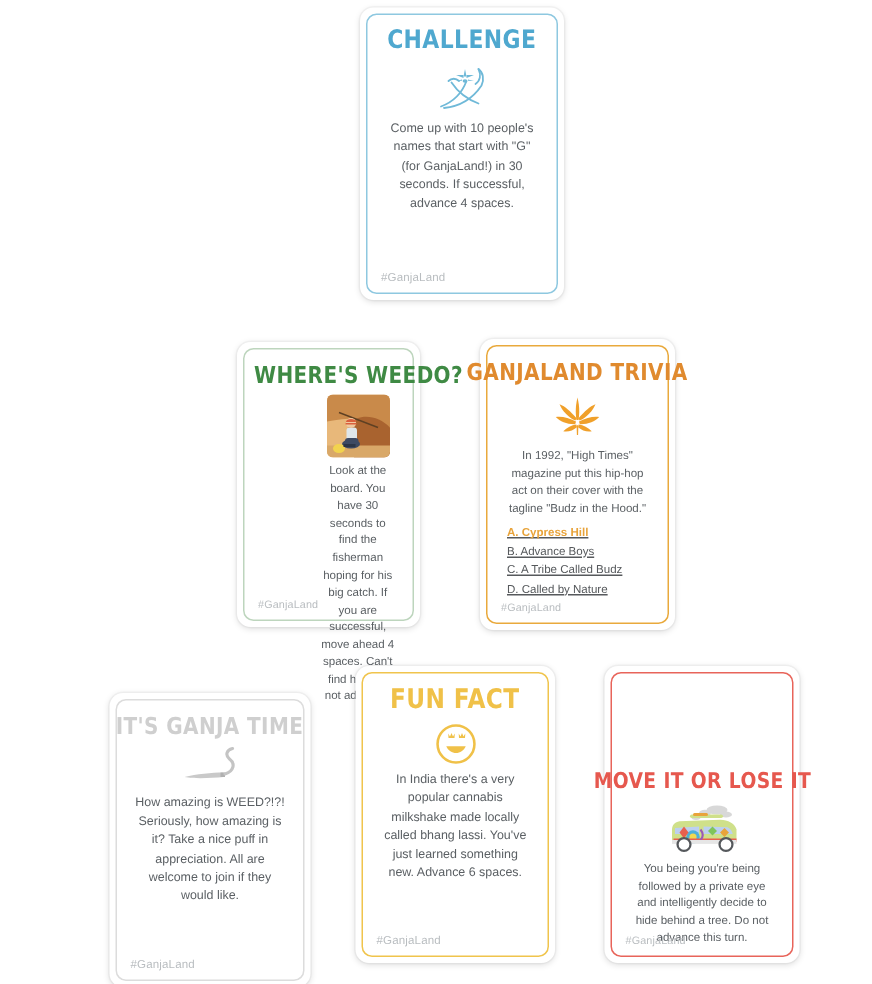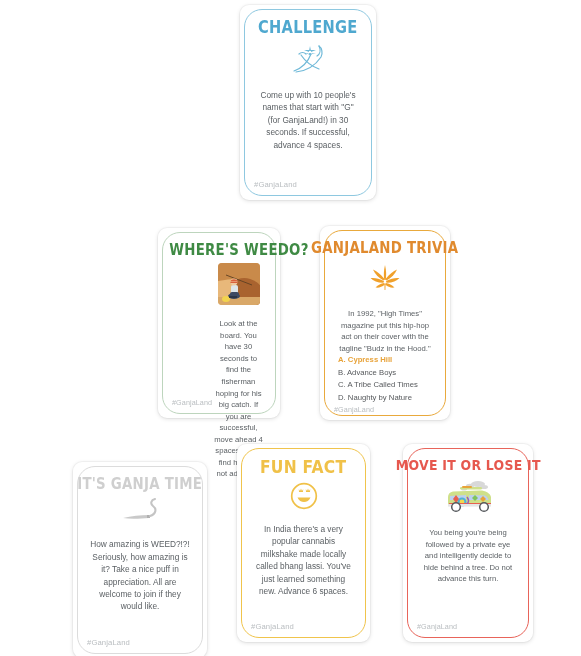--- a/index.html
+++ b/index.html
@@ -25,21 +25,21 @@
     border-radius: 9px;
     box-shadow: 0 1px 4px rgba(0,0,0,0.13), 0 0 0 1px rgba(0,0,0,0.03);
     box-sizing: border-box;
     padding: 4px;
   }
 
   .card-inner {
     position: relative;
     width: 100%;
     height: 100%;
-    border-radius: 18px;
+    border-radius: 7px;
     border: 1.3px solid #cccccc;
     box-sizing: border-box;
     display: flex;
     flex-direction: column;
     align-items: center;
     padding: 9px 8px 6px 8px;
   }
 
   .card-title {
     font-family: "DejaVu Sans", sans-serif;
@@ -57,33 +57,34 @@
     display: flex;
     align-items: center;
     justify-content: center;
   }
 
   .card-body {
     font-family: "Liberation Sans", sans-serif;
     color: #5a5f63;
     text-align: center;
     line-height: 1.5;
-    margin-top: 10px;
+    margin-top: 0;
     padding: 0 4px;
   }
 
   .card-answers {
     width: 100%;
     padding-left: 5px;
     box-sizing: border-box;
     margin-top: auto;
     font-family: "Liberation Sans", sans-serif;
     color: #56595c;
     line-height: 1.62;
     text-align: left;
+    text-decoration: underline;
   }
 
   .answer.correct { color: #e8a33a; font-weight: bold; }
 
   .card-footer {
     position: absolute;
     left: 9px;
     bottom: 6px;
     font-family: "Liberation Sans", sans-serif;
     color: #b9bdc0;
@@ -107,21 +108,21 @@
 
   #card-ganjatime      { left: 73px;  top: 462px; width: 134px; height: 196px; }
   #card-ganjatime .card-inner { border-color: #dcdcdc; }
   #card-ganjatime .card-title { color: #cfcfcf; font-size: 15.5px; }
 
   #card-funfact        { left: 237px; top: 444px; width: 133px; height: 198px; }
   #card-funfact .card-inner { border-color: #f0c44c; }
   #card-funfact .card-title { color: #f0c148; font-size: 18px; }
 
   #card-moveit         { left: 403px; top: 444px; width: 130px; height: 198px; }
-  #card-moveit .card-inner { border-color: #e8645a; }
+  #card-moveit .card-inner { border-color: #e8645a; justify-content: flex-end; }
   #card-moveit .card-title { color: #e6584e; font-size: 14.5px; }
 
   .fs10 { font-size: 8.3px; }
   .fs9  { font-size: 7.7px; }
   .fs8  { font-size: 7.2px; }
 </style>
 </head>
 <body>
 
 <div id="board">
@@ -200,22 +201,22 @@
             <path d="M16.2 22 C13 22.5 10 24 7.5 26.5 C11 27 14 26 16.6 23.8 Z"></path>
             <path d="M17.8 22 C21 22.5 24 24 26.5 26.5 C23 27 20 26 17.4 23.8 Z"></path>
             <path d="M16.4 22.5 L17.6 22.5 L17.4 29 L16.6 29 Z"></path>
           </g>
         </svg>
       </div>
       <div class="card-body fs9">In 1992, "High Times" magazine put this hip-hop act on their cover with the tagline "Budz in the Hood."</div>
       <div class="card-answers fs9">
         <div class="answer correct">A. Cypress Hill</div>
         <div class="answer">B. Advance Boys</div>
-        <div class="answer">C. A Tribe Called Times</div>
-        <div class="answer">D. Naughty by Nature</div>
+        <div class="answer">C. A Tribe Called Budz</div>
+        <div class="answer">D. Called by Nature</div>
       </div>
       <div class="card-footer fs8">#GanjaLand</div>
     </div>
   </div>
 
   <div class="card" id="card-ganjatime">
     <div class="card-inner">
       <div class="card-title">IT'S GANJA TIME</div>
       <div class="card-icon">
         <svg width="46" height="28" viewBox="0 0 46 28">

